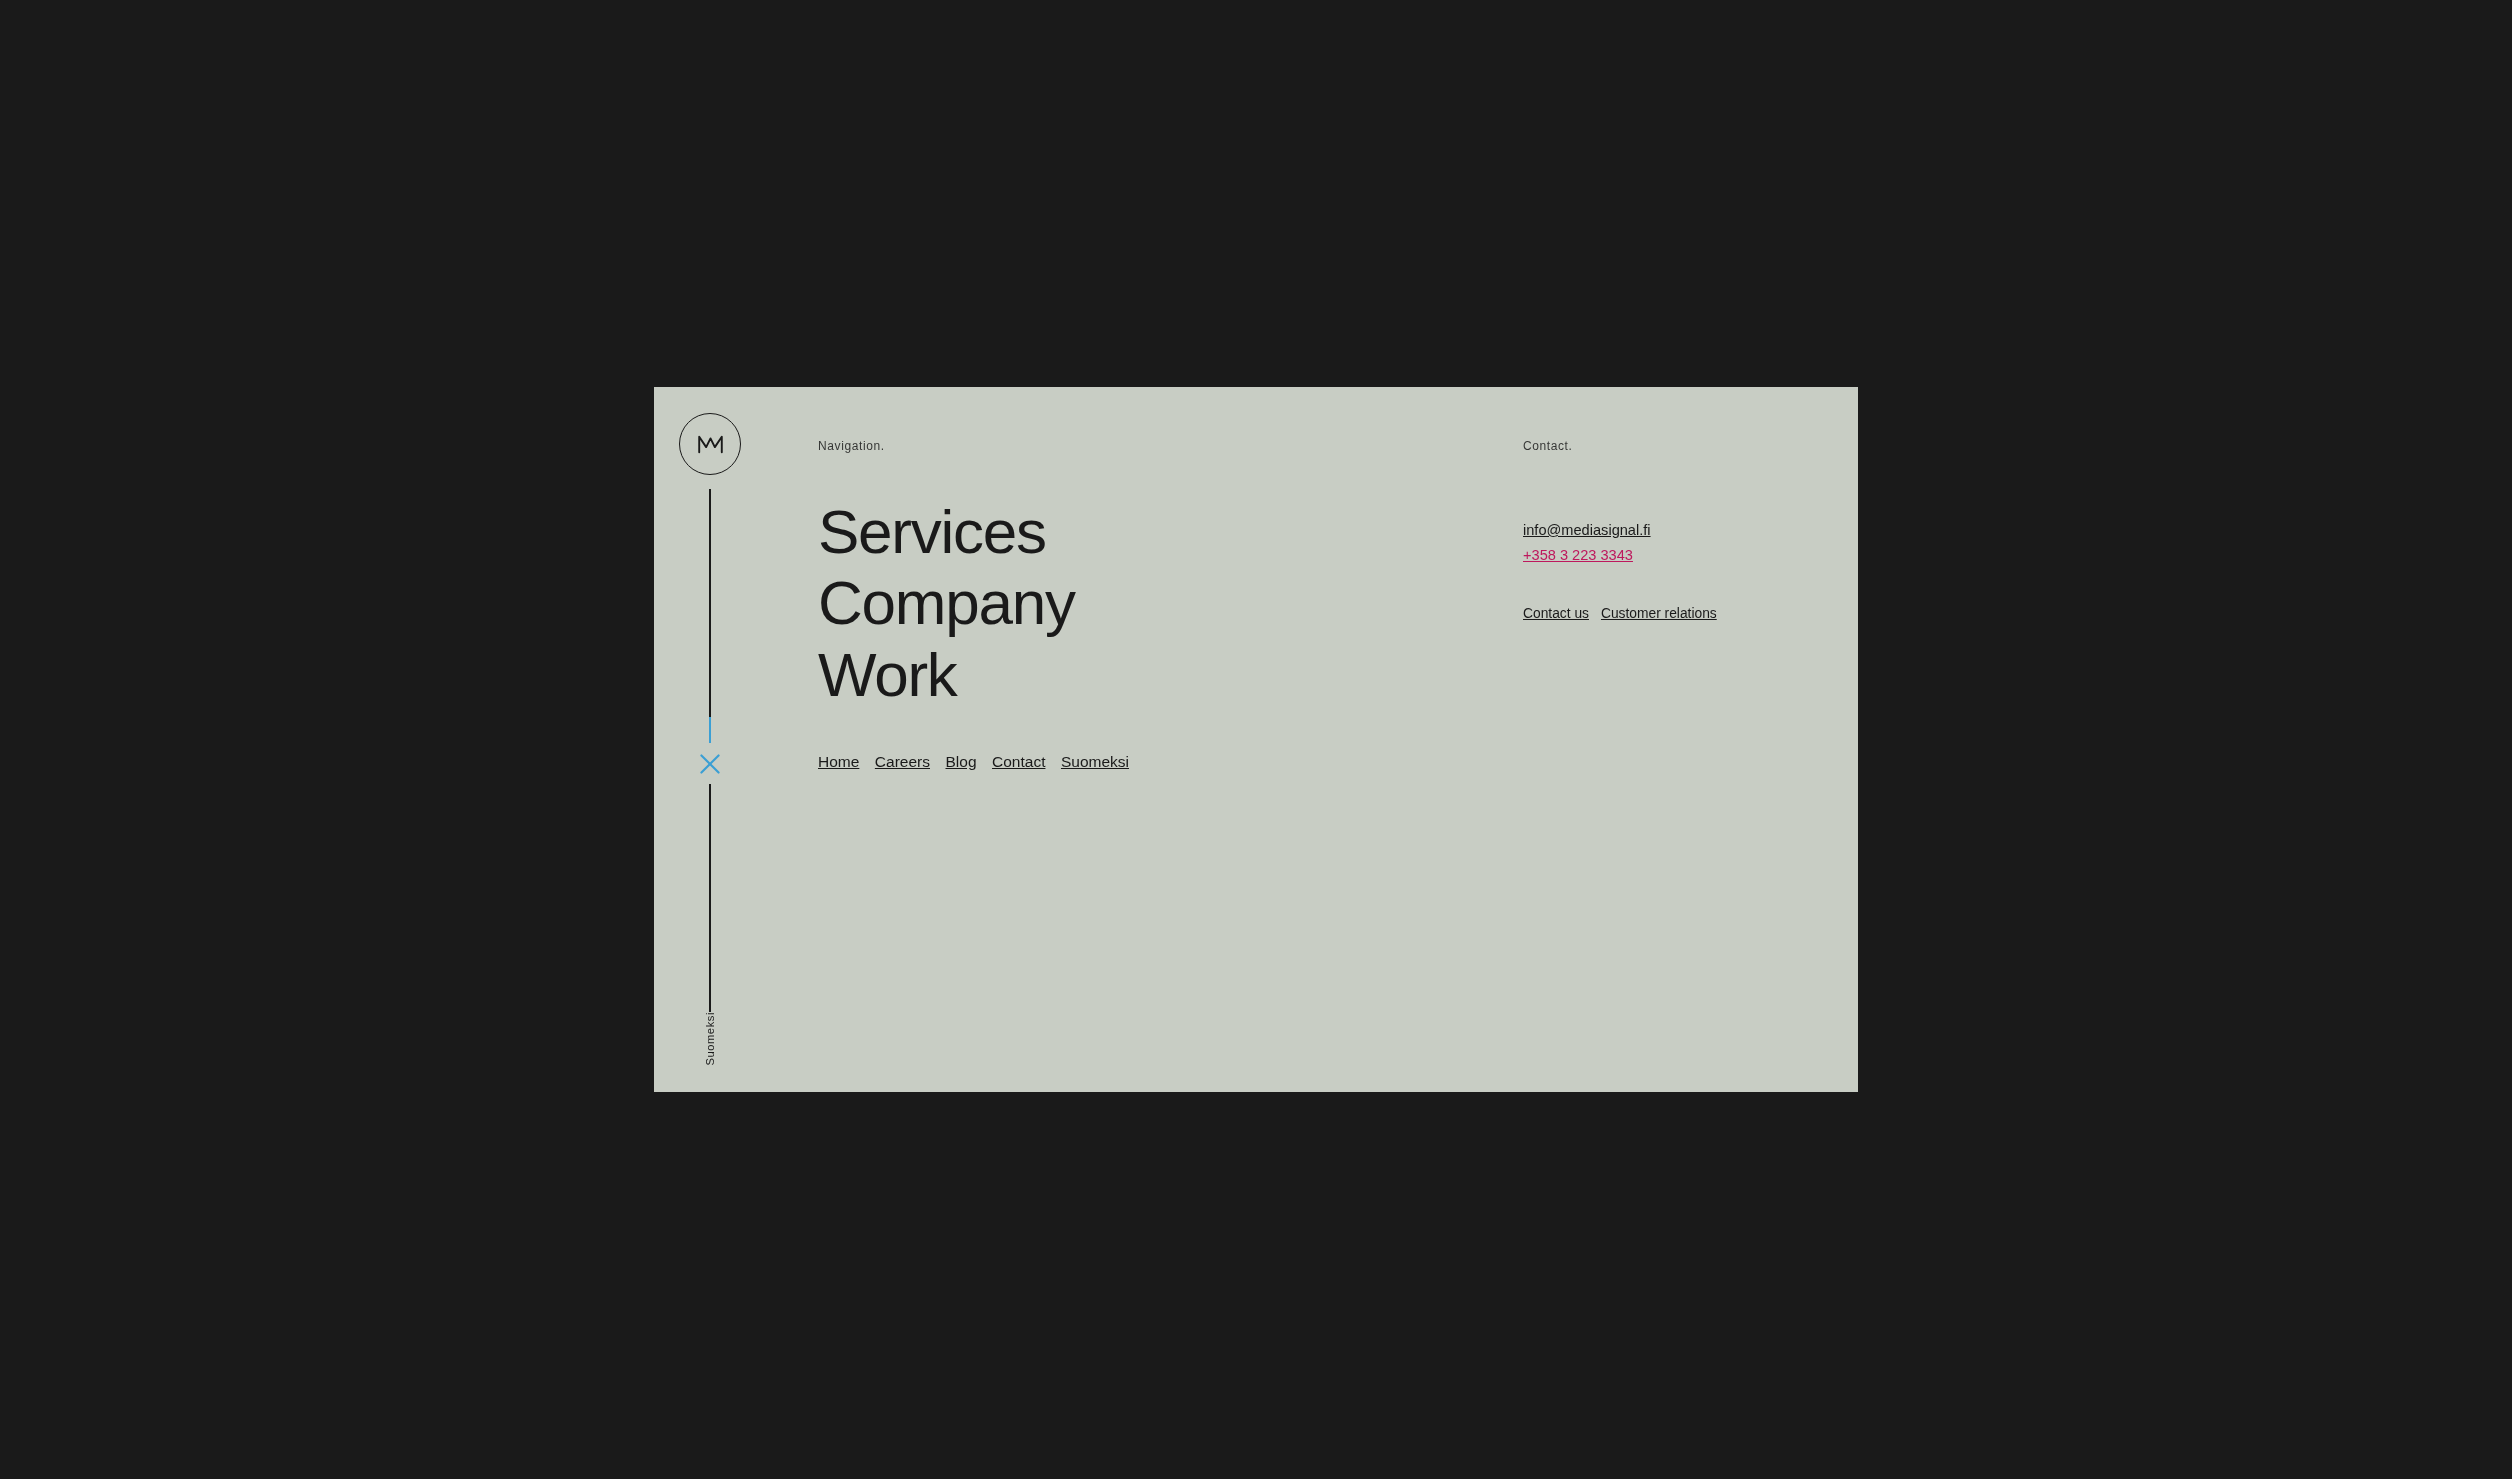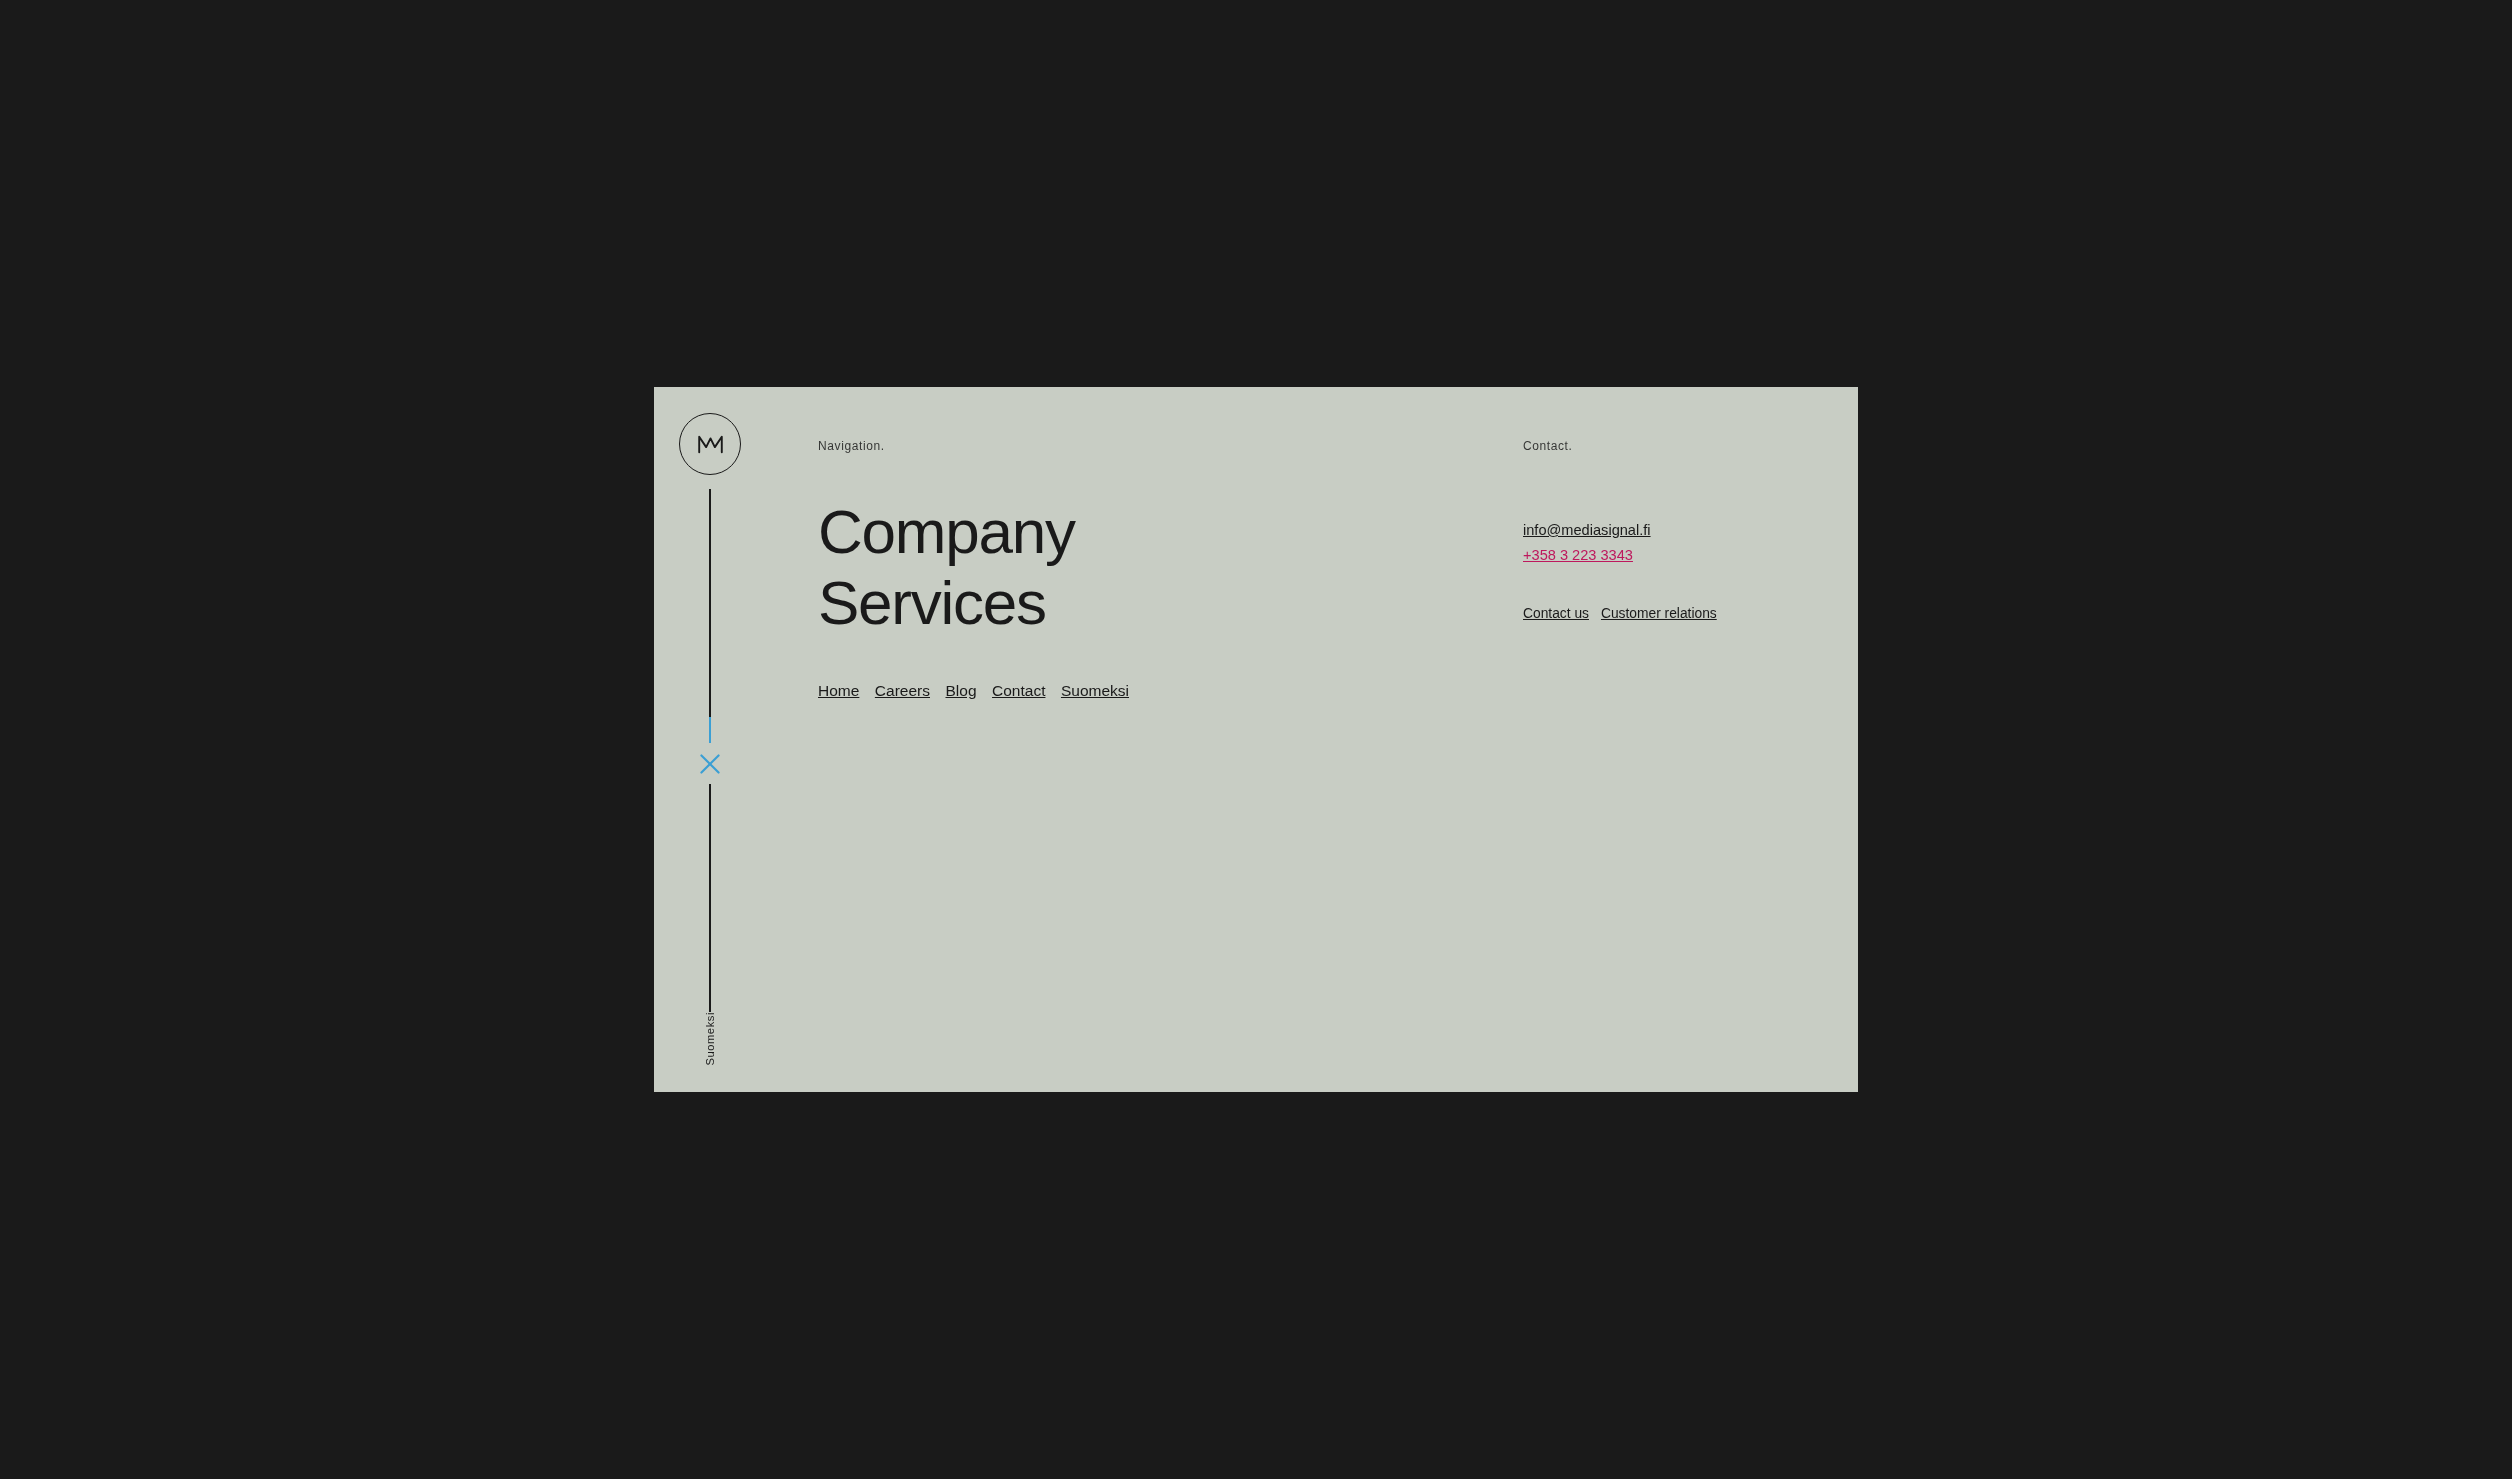--- a/index.html
+++ b/index.html
@@ -221,22 +221,23 @@
 
     <span class="suomeksi-label">Suomeksi</span>
   </div>
 
   <div class="main-content">
 
     <div class="nav-section">
       <div class="section-label">Navigation.</div>
 
       <div class="big-nav-items">
+        <div class="big-nav-item">Services</div>
         <div class="big-nav-item">Company</div>
-        <div class="big-nav-item">Services</div>
+        <div class="big-nav-item">Work</div>
       </div>
 
       <div class="small-nav-links">
         <span class="small-nav-link">Home</span>
         <span class="small-nav-link">Careers</span>
         <span class="small-nav-link">Blog</span>
         <span class="small-nav-link">Contact</span>
         <span class="small-nav-link">Suomeksi</span>
       </div>
     </div>

